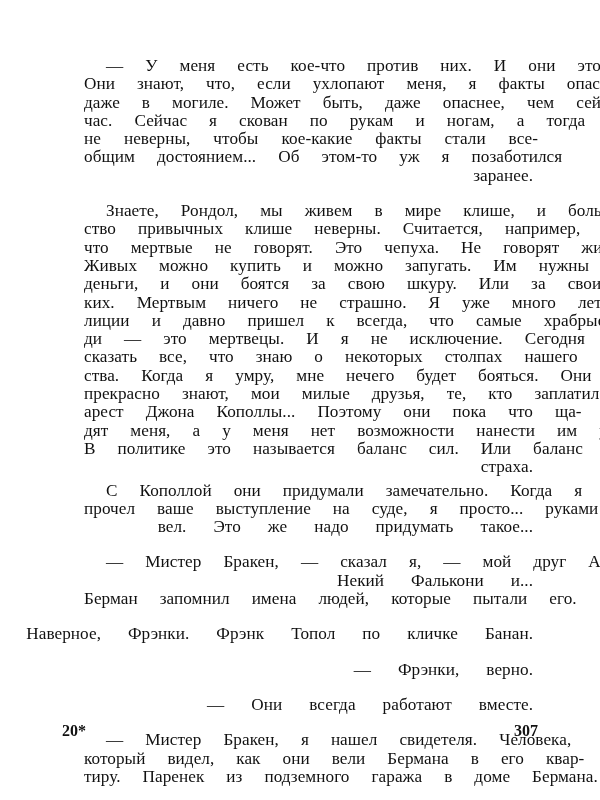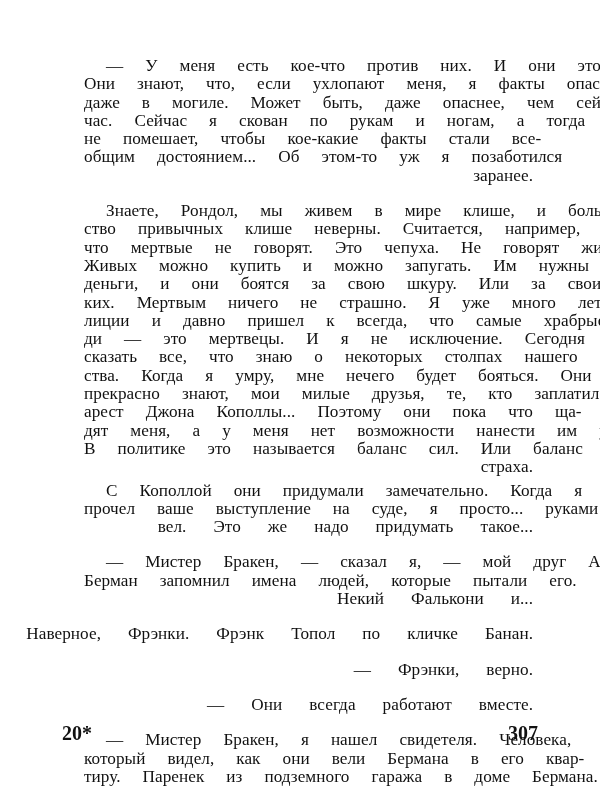--- a/index.html
+++ b/index.html
@@ -54,21 +54,21 @@
     }
     .footer {
       position: absolute;
       left: 62px;
       top: 722px;
       width: 476px;
       display: flex;
       justify-content: space-between;
       font-family: "Liberation Serif", "DejaVu Serif", serif;
       font-weight: bold;
-      font-size: 20px;
+      font-size: 16px;
       color: #111111;
     }
   </style>
 </head>
 <body>
 
 <div class="page">
   <div class="para">
     <div class="line-row first">
         <span>—</span>
@@ -112,21 +112,21 @@
         <span>по</span>
         <span>рукам</span>
         <span>и</span>
         <span>ногам,</span>
         <span>а</span>
         <span>тогда</span>
         <span>ничто</span>
       </div>
     <div class="line-row">
         <span>не</span>
-        <span>помешает,</span>
+        <span>неверны,</span>
         <span>чтобы</span>
         <span>кое-какие</span>
         <span>факты</span>
         <span>стали</span>
         <span>все-</span>
       </div>
     <div class="line-row">
         <span>общим</span>
         <span>достоянием...</span>
         <span>Об</span>
@@ -335,33 +335,33 @@
         <span>Мистер</span>
         <span>Бракен,</span>
         <span>—</span>
         <span>сказал</span>
         <span>я,</span>
         <span>—</span>
         <span>мой</span>
         <span>друг</span>
         <span>Айвэн</span>
       </div>
+    <div class="line-row last">
+        <span>Некий</span>
+        <span>Фалькони</span>
+        <span>и...</span>
+      </div>
     <div class="line-row">
         <span>Берман</span>
         <span>запомнил</span>
         <span>имена</span>
         <span>людей,</span>
         <span>которые</span>
         <span>пытали</span>
         <span>его.</span>
-      </div>
-    <div class="line-row last">
-        <span>Некий</span>
-        <span>Фалькони</span>
-        <span>и...</span>
       </div>
   </div>
 
   <div class="para">
     <div class="line-row first last">
         <span>—</span>
         <span>Наверное,</span>
         <span>Фрэнки.</span>
         <span>Фрэнк</span>
         <span>Топол</span>

